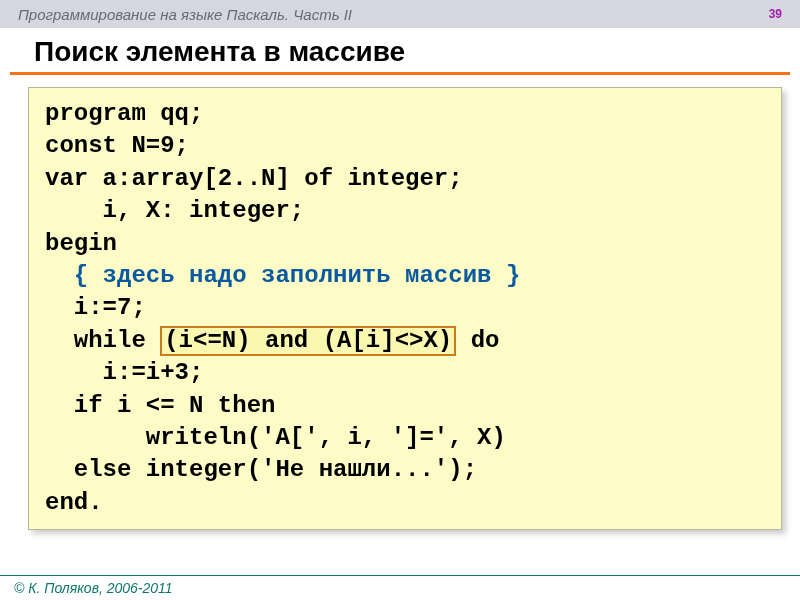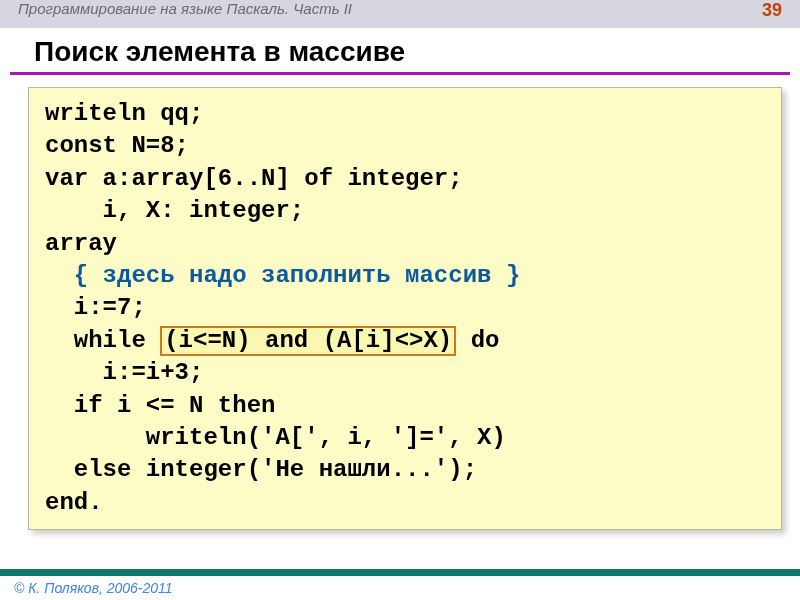--- a/index.html
+++ b/index.html
@@ -8,39 +8,39 @@
     height: 600px;
     background: #ffffff;
     font-family: Arial, sans-serif;
     position: relative;
     overflow: hidden;
   }
   .header-bar {
     background: #d6d6e0;
     height: 28px;
     display: flex;
-    align-items: flex-start;
+    align-items: center;
     justify-content: space-between;
     padding: 0 18px;
     font-style: italic;
     color: #6a6a78;
     font-size: 15px;
   }
   .header-bar .page-num {
     font-weight: bold;
     font-style: normal;
-    font-size: 18px;
-    color: #c2410c;
+    font-size: 12px;
+    color: #a21caf;
   }
   .slide-title {
     font-size: 28px;
     font-weight: bold;
     color: #000;
     padding: 8px 18px 4px 24px;
-    border-bottom: 3px solid #a21caf;
+    border-bottom: 3px solid #f97316;
     margin: 0 10px 12px 10px;
   }
   .code-box {
     margin: 0 18px 0 28px;
     background: #fdfcc7;
     border: 1px solid #b8b89a;
     box-shadow: 4px 4px 6px rgba(0,0,0,0.2);
     padding: 10px 16px 10px 16px;
     font-family: "Courier New", monospace;
     font-weight: bold;
@@ -55,42 +55,42 @@
     border: 2px solid #c97a1a;
     background: #faf8b0;
     padding: 0 2px;
     line-height: 1.1;
   }
   .footer {
     position: absolute;
     bottom: 0;
     left: 0;
     right: 0;
-    border-top: 7px solid #0f766e;
-    color: #3b82f6;
+    border-top: 1px solid #0f766e;
+    color: #0f766e;
     font-style: italic;
     font-size: 14px;
     padding: 4px 14px;
   }
 </style>
 </head>
 <body>
 
 <div class="header-bar">
   <span>Программирование на языке Паскаль. Часть II</span>
   <span class="page-num">39</span>
 </div>
 
 <div class="slide-title">Поиск элемента в массиве</div>
 
-<div class="code-box"><span>writeln qq;</span>
-<span>const N=8;</span>
-<span>var a:array[6..N] of integer;</span>
+<div class="code-box"><span>program qq;</span>
+<span>const N=9;</span>
+<span>var a:array[2..N] of integer;</span>
 <span>    i, X: integer;</span>
-<span>array</span>
+<span>begin</span>
 <span class="comment">  { здесь надо заполнить массив }</span>
 <span>  i:=7;</span>
 <span>  while </span><span class="hlbox">(i&lt;=N) and (A[i]&lt;&gt;X)</span><span> do</span>
 <span>    i:=i+3;</span>
 <span>  if i &lt;= N then</span>
 <span>       writeln('A[', i, ']=', X)</span>
 <span>  else integer('Не нашли...');</span>
 <span>end.</span></div>
 
 <div class="footer">

